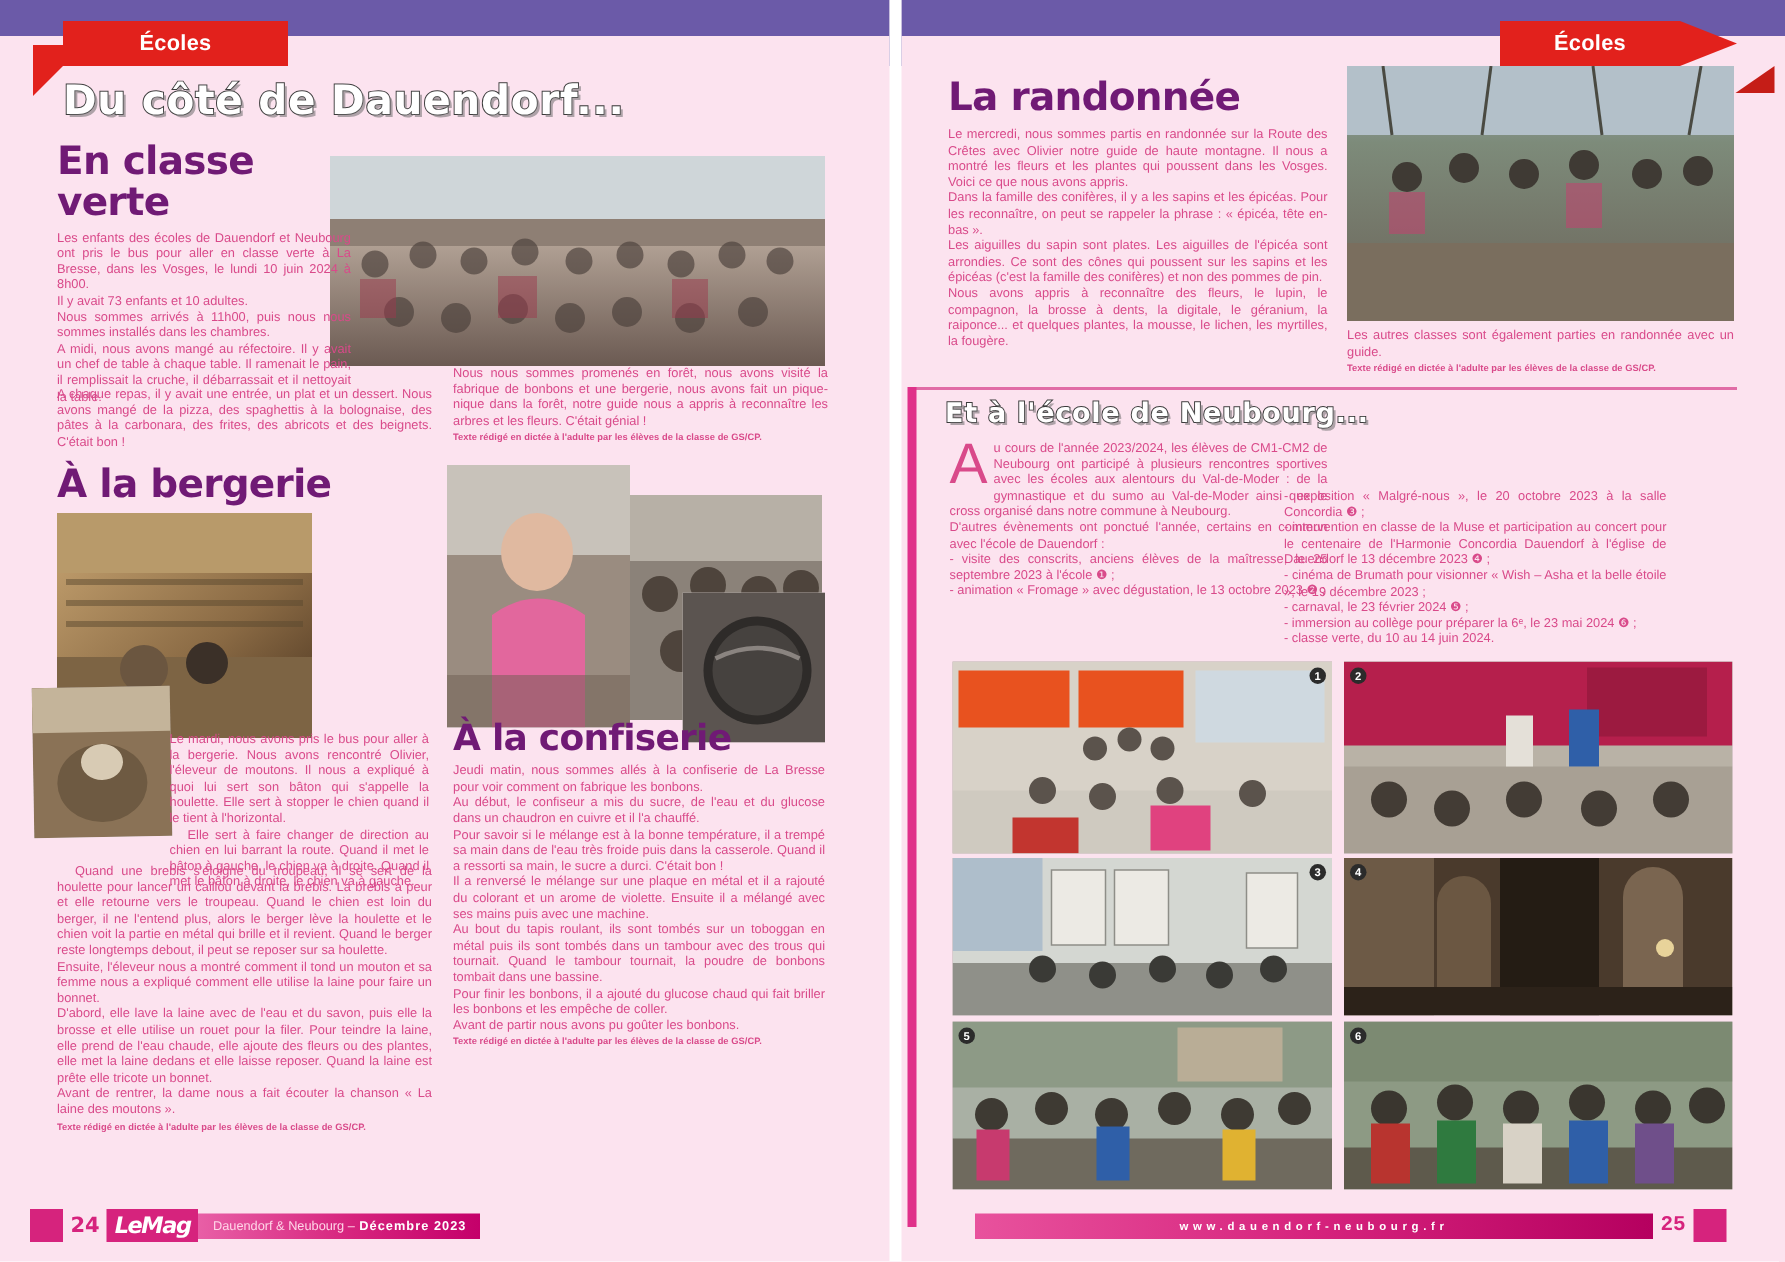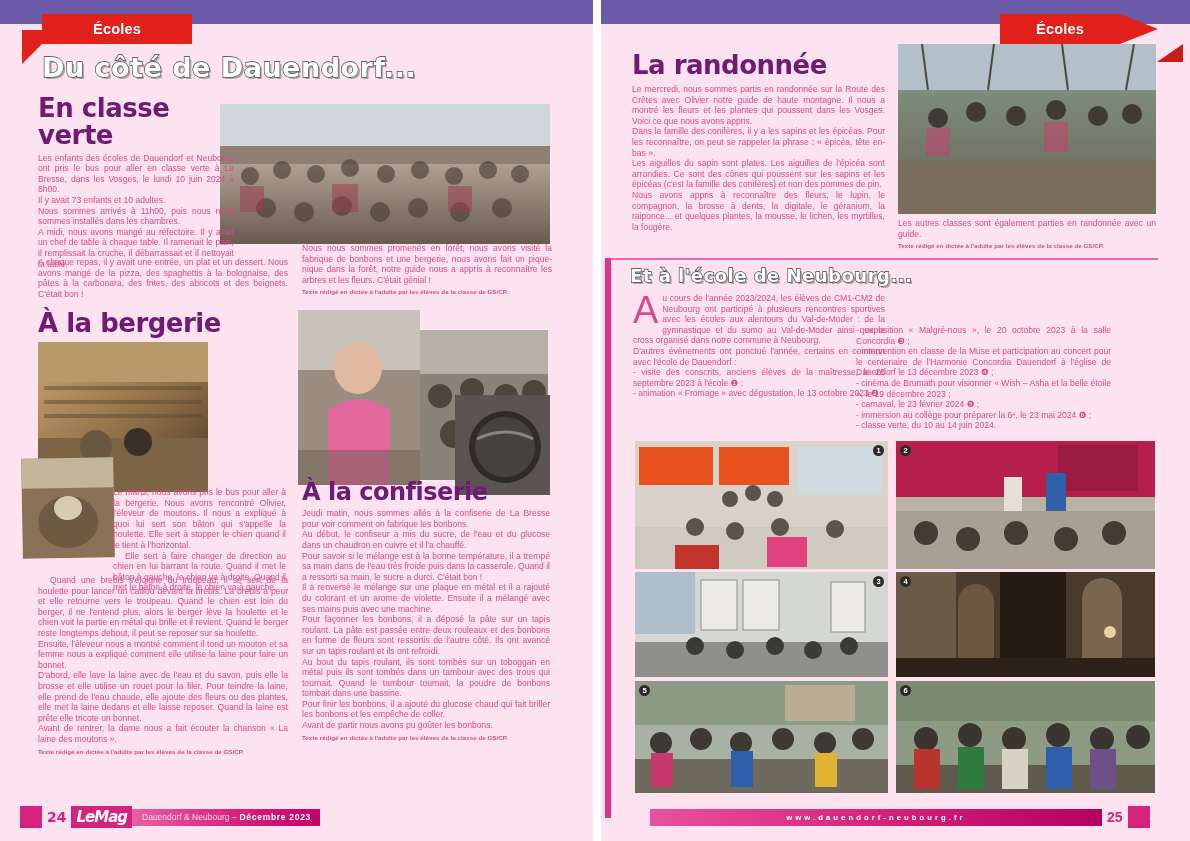--- a/index.html
+++ b/index.html
@@ -167,21 +167,21 @@
   }
   .foot-url {
     height: 17px; width: 452px;
     background: linear-gradient(90deg, #e8529d 0%, #d6237d 50%, #b5005f 100%);
     color: #ffffff; font-size: 7.6px; font-weight: 700;
     letter-spacing: 3.1px; display: flex; align-items: center;
     justify-content: center;
   }
   .foot-pg-r {
     font-size: 14px; font-weight: 700; color: #d6237d;
-    padding: 0 5px; font-family: Liberation Sans, sans-serif;
+    padding: 0 5px; font-family: Liberation Mono, monospace;
   }
   .foot-sq-r { width: 22px; height: 22px; background: #d6237d; }
 </style>
 </head>
 <body>
 
 <div id="page">
 
   <div class="purple-band"></div>
   <div class="page-left"></div>
@@ -348,21 +348,20 @@
     </div>
   </div>
 
   <div class="col" id="col-b2">
     <h2 class="sect-title sm">À la confiserie</h2>
     <div class="body-txt">
       <p>Jeudi matin, nous sommes allés à la confiserie de La Bresse pour voir comment on fabrique les bonbons.</p>
       <p>Au début, le confiseur a mis du sucre, de l'eau et du glucose dans un chaudron en cuivre et il l'a chauffé.</p>
       <p>Pour savoir si le mélange est à la bonne température, il a trempé sa main dans de l'eau très froide puis dans la casserole. Quand il a ressorti sa main, le sucre a durci. C'était bon !</p>
       <p>Il a renversé le mélange sur une plaque en métal et il a rajouté du colorant et un arome de violette. Ensuite il a mélangé avec ses mains puis avec une machine.</p>
-      <p>Pour façonner les bonbons, il a déposé la pâte sur un tapis roulant. La pâte est passée entre deux rouleaux et des bonbons en forme de fleurs sont ressortis de l'autre côté. Ils ont avancé sur un tapis roulant et ils ont refroidi.</p>
       <p>Au bout du tapis roulant, ils sont tombés sur un toboggan en métal puis ils sont tombés dans un tambour avec des trous qui tournait. Quand le tambour tournait, la poudre de bonbons tombait dans une bassine.</p>
       <p>Pour finir les bonbons, il a ajouté du glucose chaud qui fait briller les bonbons et les empêche de coller.</p>
       <p>Avant de partir nous avons pu goûter les bonbons.</p>
       <div class="credit">Texte rédigé en dictée à l'adulte par les élèves de la classe de GS/CP.</div>
     </div>
   </div>
 
   <div class="col" id="rand-title">
     <h2 class="sect-title">La randonnée</h2>
   </div>

